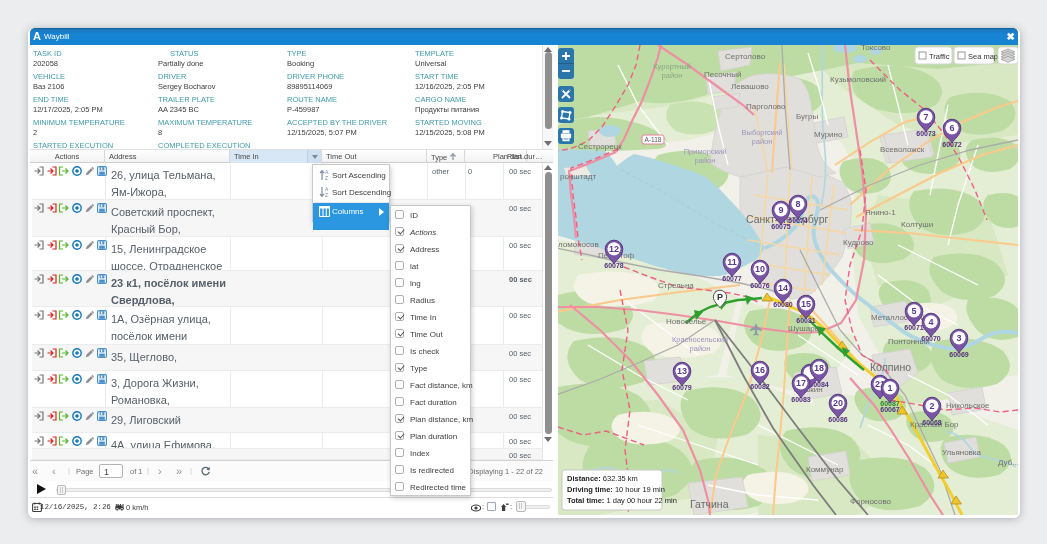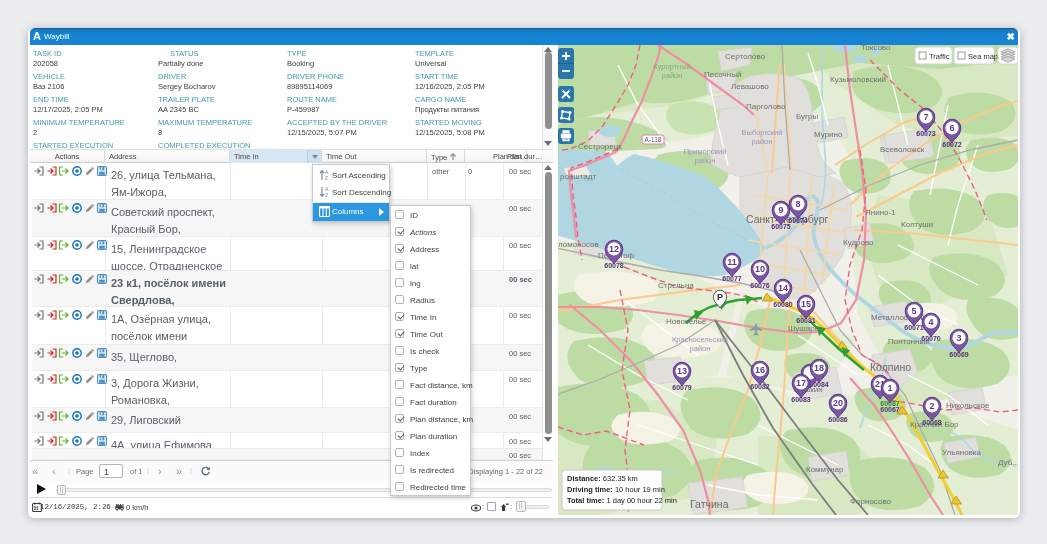--- a/index.html
+++ b/index.html
@@ -681,21 +681,21 @@
         </div>
     <div class="mi" style="top:19px;">
           <svg style="position:absolute;left:6px;top:2px;" width="11" height="12" viewBox="0 0 11 12">
             <path d="M3 1 L3 10 M1 8 L3 10.4 L5 8" stroke="#7d8da0" stroke-width="1.2" fill="none"></path>
             <text x="6" y="5" font-size="5" fill="#7d8da0" font-family="Liberation Sans,sans-serif">A</text>
             <text x="6" y="11" font-size="5" fill="#7d8da0" font-family="Liberation Sans,sans-serif">Z</text>
           </svg>
           <span class="lb">Sort Descending</span>
         </div>
     <div style="position:absolute;left:2px;top:37px;width:74px;border-top:1px solid #e6e6e6;"></div>
-    <div class="mi" style="top:38px;height:18px;background:#2b97e0;color:#fff;">
+    <div class="mi" style="top:38px;height:27px;background:#2b97e0;color:#fff;">
           <svg style="position:absolute;left:6px;top:3px;" width="11" height="11" viewBox="0 0 11 11">
             <rect x="0.5" y="0.5" width="10" height="10" rx="1" fill="none" stroke="#fff" stroke-width="1.2"></rect>
             <path d="M4 1 L4 10.5 M7.3 1 L7.3 10.5" stroke="#fff" stroke-width="1.1"></path>
             <rect x="0.5" y="0.5" width="10" height="2" fill="#fff"></rect>
           </svg>
           <span class="lb">Columns</span>
           <span style="position:absolute;right:5px;top:4.5px;width:0;height:0;border-top:4px solid transparent;border-bottom:4px solid transparent;border-left:5px solid #fff;"></span>
         </div>
   </div>
   <div class="menu" style="left:362px;top:177px;width:81px;height:291px;z-index:31;">

